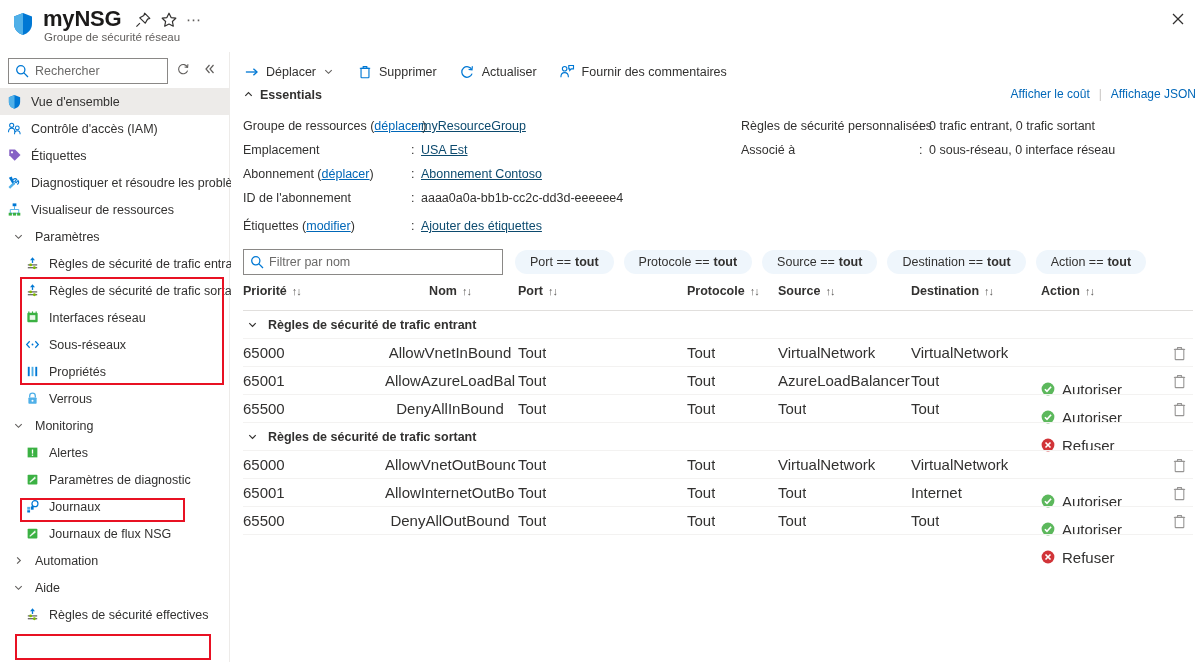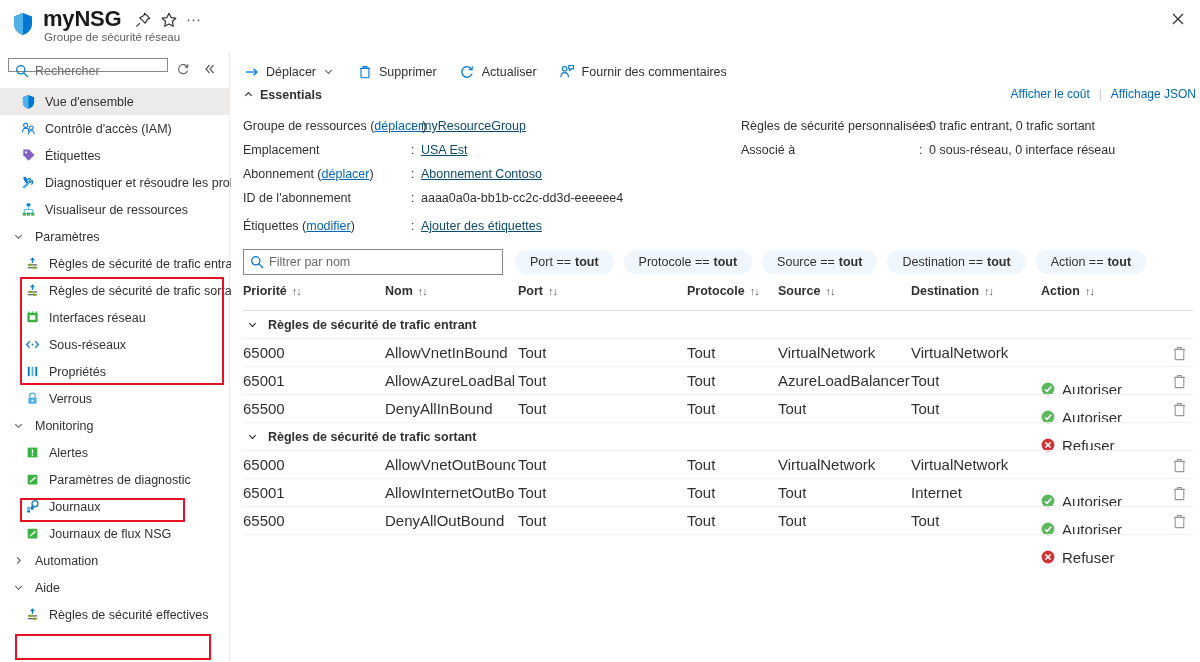--- a/index.html
+++ b/index.html
@@ -20,35 +20,35 @@
   .hdr-sub { position: absolute; left: 44px; top: 31px; font-size: 11.5px; color: #605e5c; }
   .hdr-ico { position: absolute; top: 11px; width: 18px; height: 18px; cursor: pointer; color: #323130; }
   .hdr-pin { left: 134px; }
   .hdr-star { left: 160px; }
   .hdr-ellipsis { left: 186px; top: 12px; font-size: 15px; line-height: 16px; color: #605e5c; letter-spacing: 1px; }
   .hdr-close { position: absolute; right: 12px; top: 9px; width: 20px; height: 20px; cursor: pointer; }
 
   
   .sidebar { position: absolute; left: 0; top: 52px; width: 230px; height: 610px; background: #ffffff; border-right: 1px solid #edebe9; }
   .search-row { position: absolute; left: 0; top: 6px; width: 230px; height: 28px; }
-  .search-box { position: absolute; left: 8px; top: 0; width: 160px; height: 14px; border: 1px solid #8a8886; background: #fff; }
+  .search-box { position: absolute; left: 8px; top: 0; width: 160px; height: 26px; border: 1px solid #8a8886; background: #fff; }
   .search-box input {
     position: absolute; left: 26px; top: 0; width: 128px; height: 24px;
     border: 0; outline: 0; font-size: 12.5px; font-family: "Liberation Sans", sans-serif; color: #323130; background: transparent;
   }
   .search-box input::placeholder { color: #6b6a69; }
   .search-mag { position: absolute; left: 6px; top: 5px; width: 14px; height: 14px; }
   .s-btn { position: absolute; top: 4px; width: 18px; height: 18px; cursor: pointer; color: #4a4a4a; text-align: center; }
   .s-refresh { left: 174px; font-size: 13px; }
   .s-collapse { left: 200px; font-size: 13px; }
 
   .nav { position: absolute; left: 0; top: 36px; width: 230px; }
   .nav-item {
     position: relative; display: flex; align-items: center;
-    height: 27px; padding-left: 20px; cursor: pointer; font-size: 12.5px; color: #323130;
+    height: 27px; padding-left: 6px; cursor: pointer; font-size: 12.5px; color: #323130;
     white-space: nowrap;
   }
   .nav-item.selected { background: #edebe9; }
   .nav-item .n-ico { width: 17px; height: 17px; margin-right: 8px; flex: 0 0 17px; display: flex; align-items: center; justify-content: center; }
   .nav-item.child { padding-left: 24px; }
   .nav-group { display: flex; align-items: center; height: 27px; padding-left: 10px; cursor: pointer; font-size: 12.5px; color: #323130; }
   .nav-group .chev { width: 17px; margin-right: 8px; flex: 0 0 17px; display: flex; align-items: center; justify-content: center; color: #605e5c; }
 
   
   .redbox { position: absolute; border: 2.5px solid #e81123; pointer-events: none; z-index: 20; }
@@ -92,21 +92,21 @@
   .fbox input::placeholder { color: #6b6a69; }
   .fbox .fmag { position: absolute; left: 6px; top: 5px; width: 14px; height: 14px; }
   .pill {
     height: 24px; border-radius: 13px; background: #eff6fc; color: #323130;
     display: flex; align-items: center; padding: 0 15px; margin-right: 10px; cursor: pointer;
     font-size: 12.5px; white-space: nowrap;
   }
   .pill b { font-weight: 700; margin-left: 4px; }
 
   
-  .table { position: absolute; left: 12px; top: 232px; width: 950px; }
+  .table { position: absolute; left: 12px; top: 232px; width: 950px; text-align: center; }
   .thead { position: relative; height: 27px; border-bottom: 1px solid #e1dfdd; }
   .th { position: absolute; top: 0; font-size: 12.5px; font-weight: 700; color: #323130; cursor: pointer; white-space: nowrap; }
   .th .sort { font-weight: 400; color: #605e5c; margin-left: 5px; font-size: 11px; letter-spacing: -1px; }
 
   .grouprow { position: relative; height: 28px; border-bottom: 1px solid #f3f2f1; display: flex; align-items: center; }
   .grouprow .gchev { width: 15px; margin: 0 8px 0 2px; color: #323130; font-size: 11px; display: flex; align-items: center; justify-content: center; }
   .grouprow .glabel { font-size: 12.5px; font-weight: 700; color: #323130; }
 
   .trow { position: relative; height: 28px; border-bottom: 1px solid #f3f2f1; }
   .td { position: absolute; top: 0; line-height: 28px; font-size: 15px; color: #323130; white-space: nowrap; overflow: hidden; }

